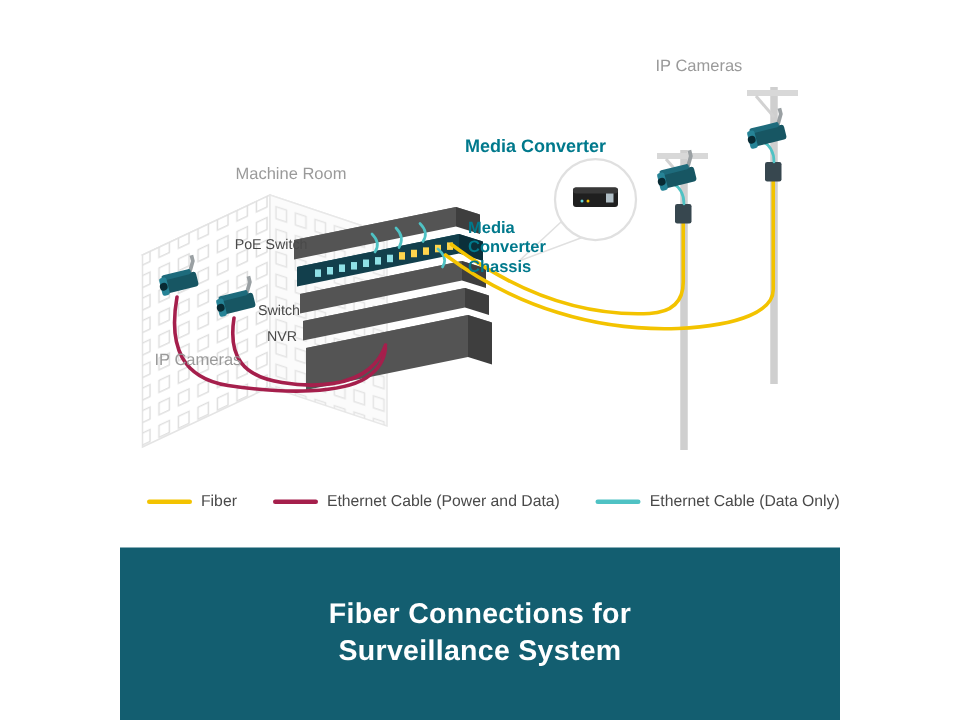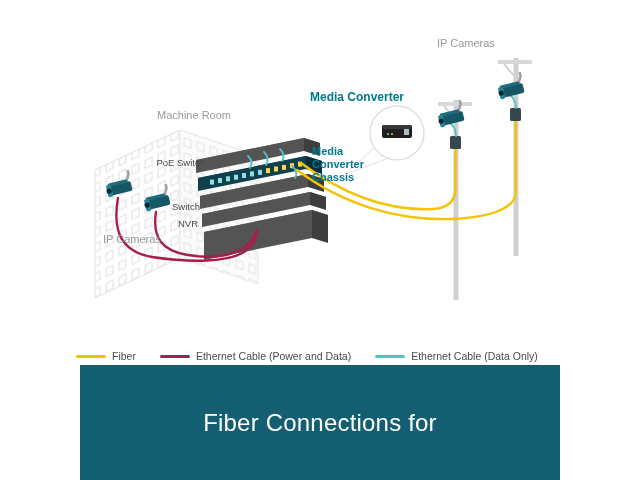--- a/index.html
+++ b/index.html
@@ -16,39 +16,39 @@
   .t-teal{fill:var(--accent-teal,#00798C);font-size:12px;font-weight:bold;}
   .t-teal-sm{fill:var(--accent-teal,#00798C);font-size:11px;font-weight:bold;}
 
   
   .cable-fiber{stroke:var(--fiber-yellow,#F3C300);stroke-width:2.4;fill:none;stroke-linecap:round;}
   .cable-power{stroke:var(--ethernet-power-maroon,#A51F4C);stroke-width:2.4;fill:none;stroke-linecap:round;}
   .cable-data{stroke:var(--ethernet-data-teal,#4FC2C4);stroke-width:1.8;fill:none;stroke-linecap:round;}
 
   
   .legend{
-    position:absolute;left:64px;top:328px;width:480px;height:34px;
-    display:flex;align-items:flex-end;justify-content:space-between;
+    position:absolute;left:86px;top:328px;width:480px;height:34px;
+    display:flex;align-items:flex-start;justify-content:space-between;
     padding:0 12px;box-sizing:border-box;gap:24px;
   }
   .legend-item{display:flex;align-items:center;gap:6px;}
   .swatch{display:inline-block;width:30px;height:3px;border-radius:2px;}
   .swatch-fiber{background:var(--fiber-yellow,#F3C300);}
   .swatch-data{background:var(--ethernet-data-teal,#4FC2C4);}
   .swatch-power{background:var(--ethernet-power-maroon,#A51F4C);}
   .legend-label{font-size:10.5px;color:#4A4A4A;white-space:nowrap;}
 
   
   .banner{
     position:absolute;left:80px;top:365px;width:480px;height:115px;
     background:var(--banner-teal,#135E70);
     display:flex;flex-direction:column;justify-content:center;align-items:center;
     color:#ffffff;text-align:center;
   }
-  .banner-line{font-size:24px;font-weight:normal;line-height:1.3;letter-spacing:.2px;}
+  .banner-line{font-size:19px;font-weight:bold;line-height:1.3;letter-spacing:.2px;}
 </style>
 </head>
 <body>
 
 <div class="stage">
 
   <svg class="diagram-svg" width="640" height="330" viewBox="0 0 640 330">
     <defs>
       <pattern id="winL" width="13" height="15" patternUnits="userSpaceOnUse" patternTransform="skewY(-25)">
         <rect x="2" y="3" width="7" height="8" fill="none" stroke="#DEDEDE" stroke-width="1"></rect>
@@ -181,15 +181,16 @@
       <span class="legend-label">Ethernet Cable (Power and Data)</span>
     </div>
     <div class="legend-item">
       <span class="swatch swatch-data"></span>
       <span class="legend-label">Ethernet Cable (Data Only)</span>
     </div>
   </div>
 
   <div class="banner">
     <div class="banner-line">Fiber Connections for</div>
+    <div class="banner-line">Surveillance System</div>
   </div>
 
 </div>
 
 </body></html>

